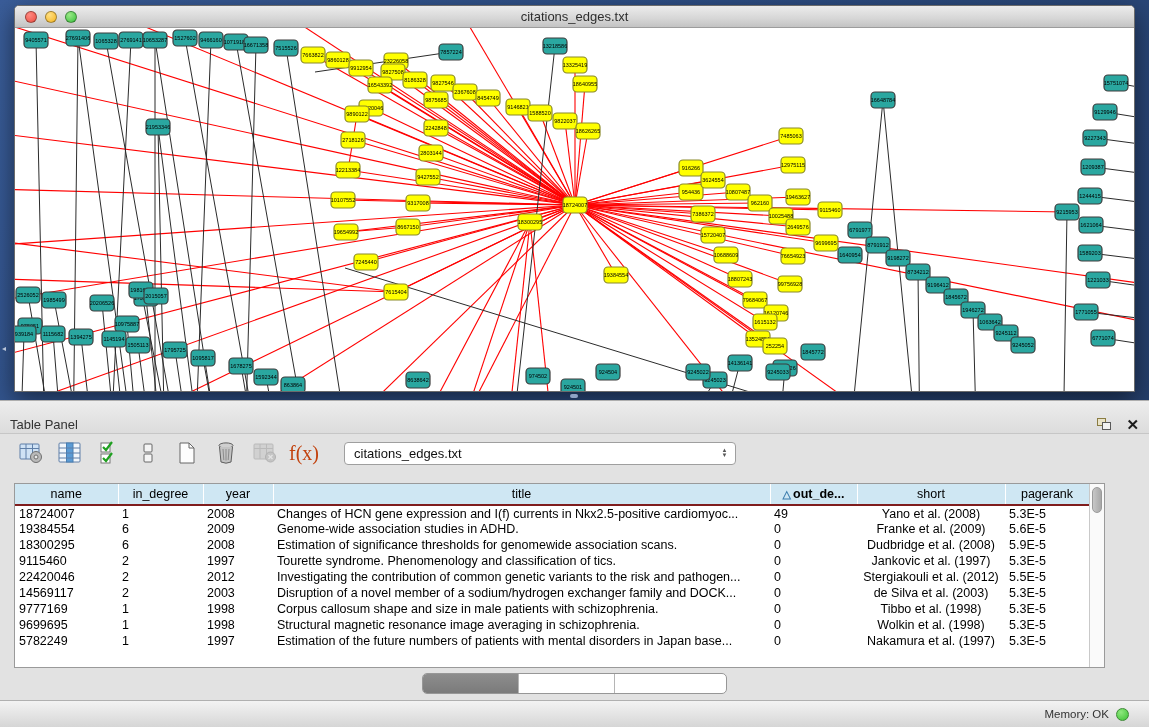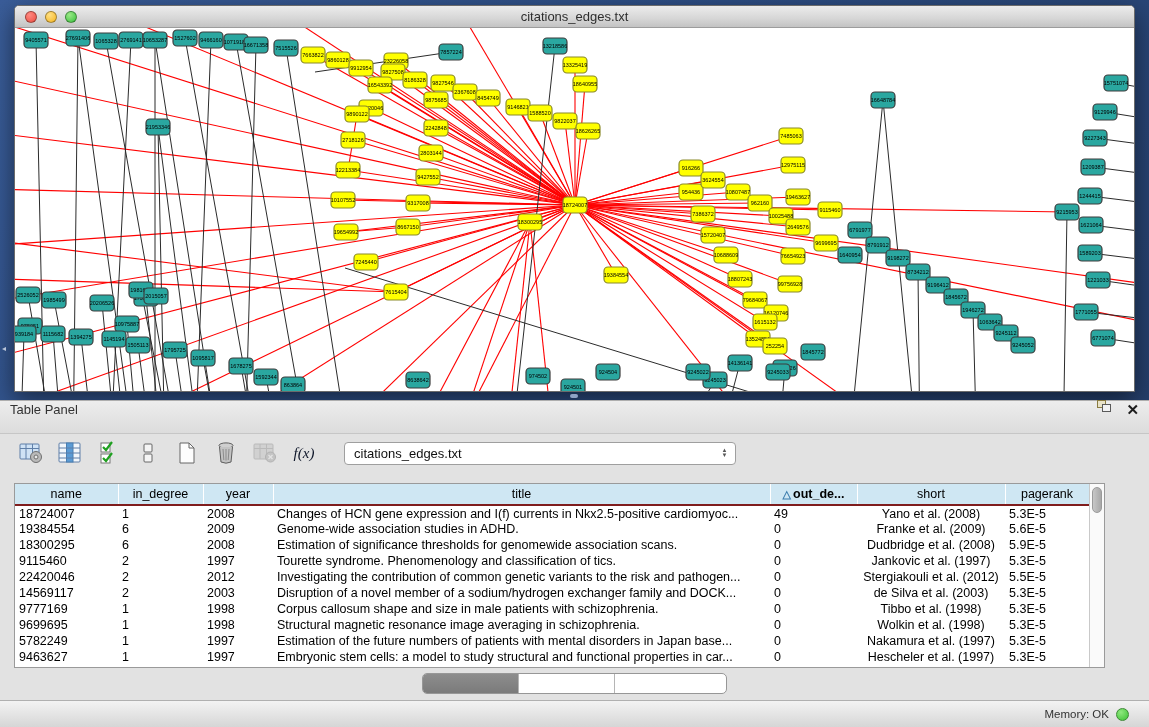--- a/index.html
+++ b/index.html
@@ -20,33 +20,33 @@
   .light.yellow { background:radial-gradient(circle at 35% 30%,#ffe084,#f6b om0e); background:radial-gradient(circle at 35% 30%,#ffe084,#f5b41e); }
   .light.green { background:radial-gradient(circle at 35% 30%,#9ce988,#38c13c); }
   .graph-canvas { position:relative; width:100%; height:363px; background:#fff; overflow:hidden; }
   .graph-canvas svg { display:block; }
   .splitter-dot { position:absolute; left:570px; top:394px; width:8px; height:4px; background:#8fa3c4; border-radius:2px; }
   .edge-collapse { position:absolute; left:2px; top:344px; color:#b9c4d8; font-size:8px; }
 
   
   .table-panel { position:absolute; left:0; top:400px; width:1149px; height:300px;
     background:#e2e2e2; border-top:1px solid #aeaeae; }
-  .panel-header { height:27px; display:flex; align-items:flex-end; padding:16px 10px;
+  .panel-header { height:27px; display:flex; align-items:flex-start; padding:16px 10px;
     background:linear-gradient(#ededed,#dcdcdc); border-bottom:1px solid #c6c6c6; }
   .panel-title { font-size:13px; color:#333; flex:1; }
   .panel-header .hicon { margin-left:14px; cursor:pointer; }
   .float-icon { position:relative; width:15px; height:13px; display:inline-block; }
   .float-icon .sq1 { position:absolute; left:0; top:0; width:9px; height:8px; border:1px solid #8a7c42; background:#e9e3c8; }
   .float-icon .sq2 { position:absolute; left:5px; top:4px; width:9px; height:8px; border:1px solid #5a5a5a; background:#f2f2f2; }
   .close-x { font-size:15px; font-weight:bold; color:#1c1c1c; line-height:15px; }
 
   .toolbar { height:38px; display:flex; align-items:center; padding-left:18px; }
   .tbtn { margin-right:13px; display:inline-flex; align-items:center; justify-content:center; width:26px; height:26px; cursor:pointer; }
   .tbtn svg { display:block; }
-  .fx { font-family:"Liberation Serif",serif; font-style:italic; font-size:15px; color:#0f172a; }
+  .fx { font-family:"Liberation Serif",serif; font-size:20px; color:#c2410c; }
   .combo { margin-left:14px; width:392px; height:23px; background:#fff; border:1px solid #9f9f9f; border-radius:4px;
     display:flex; align-items:center; padding:0 4px 0 9px; font-size:13px; color:#111; cursor:pointer; }
   .combo .cval { flex:1; }
   .stepper { width:13px; height:17px; display:flex; flex-direction:column; align-items:center; justify-content:center; color:#555; }
   .stepper span { font-size:6px; line-height:5px; }
 
   .table-wrap { position:absolute; left:14px; top:82px; width:1091px; height:185px;
     background:#fff; border:1px solid #9a9a9a; display:flex; }
   .grid { flex:1; overflow:hidden; }
   table.data { border-collapse:collapse; width:1074px; table-layout:fixed; font-size:12.5px; color:#000; }
@@ -897,29 +897,20 @@
             </tr>
             <tr>
               <td class="c-name">5782249</td>
               <td class="c-indeg">1</td>
               <td class="c-year">1997</td>
               <td class="c-title">Estimation of the future numbers of patients with mental disorders in Japan base...</td>
               <td class="c-out">0</td>
               <td class="c-short">Nakamura et al. (1997)</td>
               <td class="c-pagerank">5.3E-5</td>
             </tr>
-            <tr>
-              <td class="c-name">9463627</td>
-              <td class="c-indeg">1</td>
-              <td class="c-year">1997</td>
-              <td class="c-title">Embryonic stem cells: a model to study structural and functional properties in car...</td>
-              <td class="c-out">0</td>
-              <td class="c-short">Hescheler et al. (1997)</td>
-              <td class="c-pagerank">5.3E-5</td>
-            </tr>
           </tbody>
       </table>
     </div>
     <div class="vscroll">
       <div class="vthumb"></div>
     </div>
   </div>
 
   <div class="tabs-row">
     <div class="seg">

